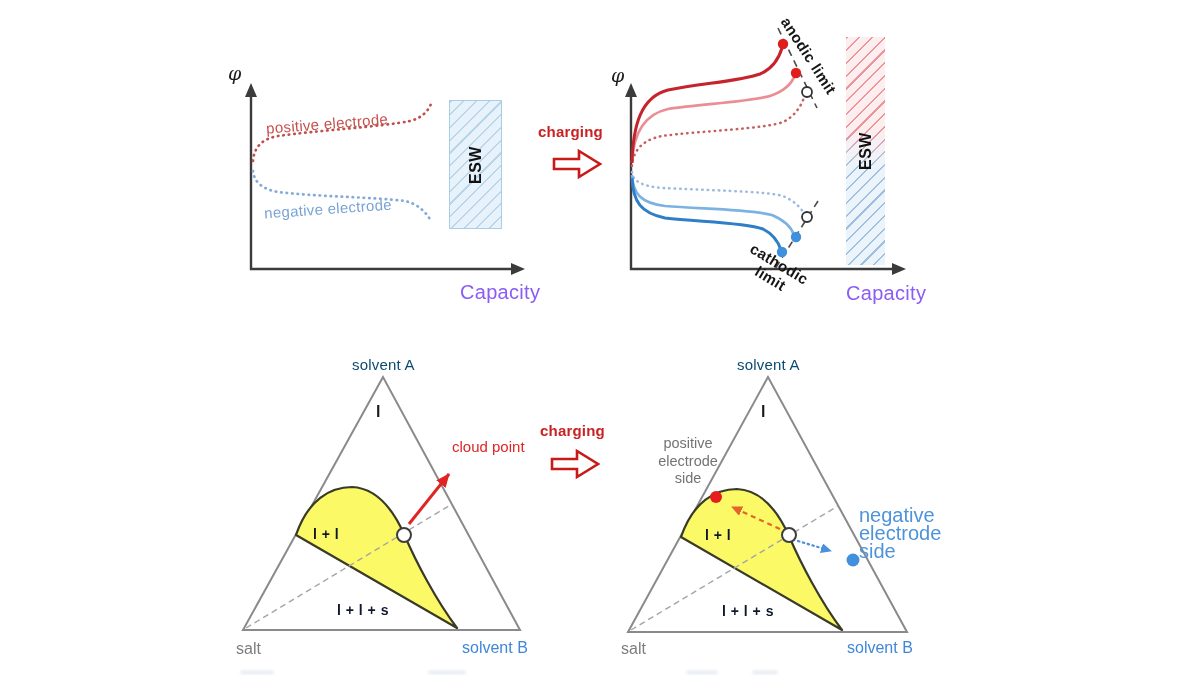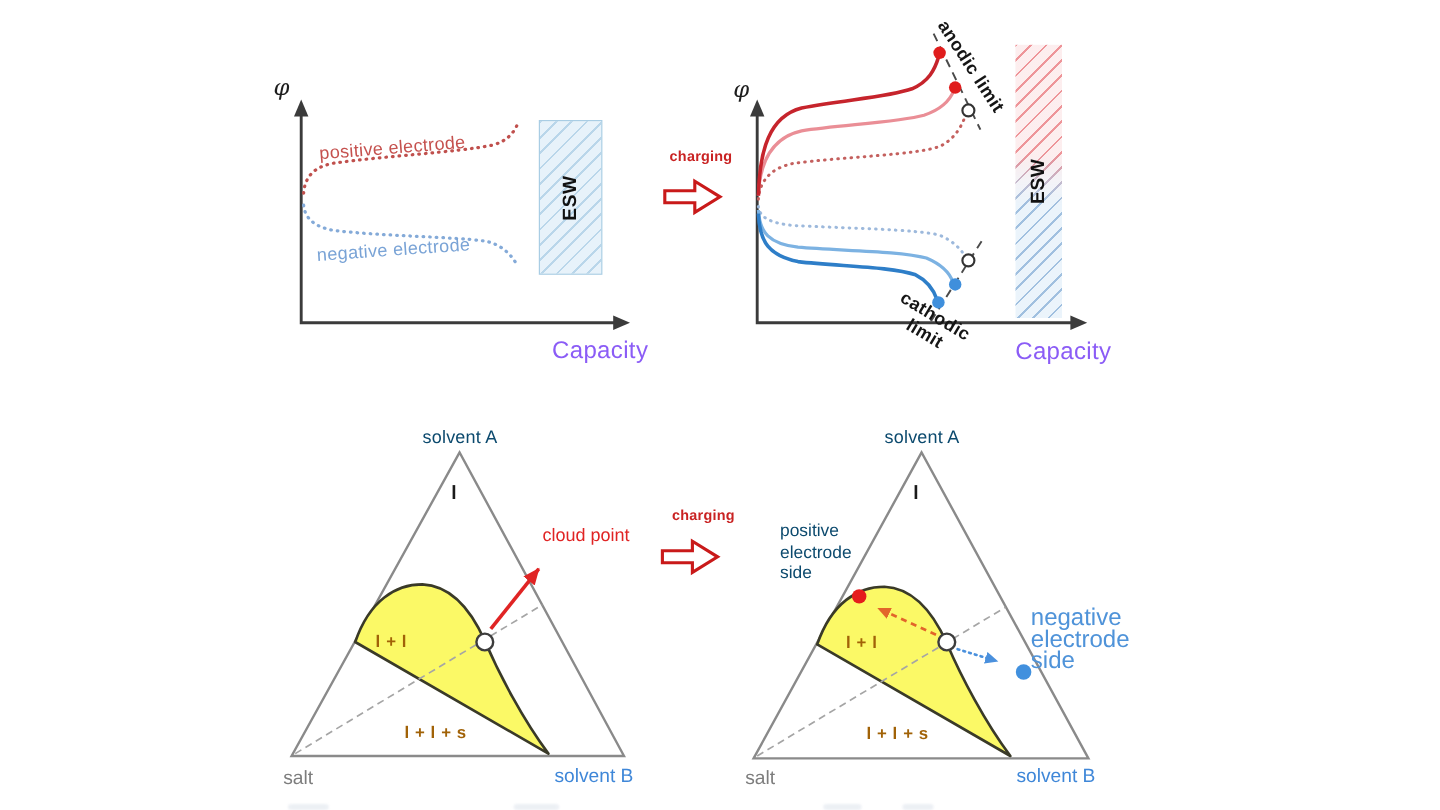--- a/index.html
+++ b/index.html
@@ -16,33 +16,33 @@
   .esw-text{position:absolute;left:50%;top:50%;transform:translate(-50%,-50%) rotate(-90deg);
             font-size:16px;font-weight:bold;color:#111;letter-spacing:.5px;}
   .esw1{border:1px solid #a9cde4;background:
         repeating-linear-gradient(135deg,#b9d6ea 0 1.6px,#e7f2fa 1.6px 9px);}
   .esw2-red{background:repeating-linear-gradient(135deg,rgba(235,130,135,.85) 0 1.6px,rgba(252,232,233,.75) 1.6px 9px);
             -webkit-mask-image:linear-gradient(to bottom,#000 0 44%,transparent 62%);
             mask-image:linear-gradient(to bottom,#000 0 44%,transparent 62%);}
   .esw2-blue{background:repeating-linear-gradient(135deg,rgba(150,185,220,.9) 0 1.6px,rgba(230,241,250,.8) 1.6px 9px);
             -webkit-mask-image:linear-gradient(to top,#000 0 42%,transparent 60%);
             mask-image:linear-gradient(to top,#000 0 42%,transparent 60%);}
-  .charging{font-size:12px;color:#c92222;font-weight:bold;letter-spacing:.2px;margin-left:20px;}
+  .charging{font-size:15px;color:#c92222;font-weight:bold;letter-spacing:.2px;}
   .anodic{font-size:15px;font-weight:bold;color:#151515;transform:rotate(57deg);
           transform-origin:left top;letter-spacing:.4px;}
   .cathodic{font-size:15px;font-weight:bold;color:#151515;transform:rotate(31deg);
             text-align:center;line-height:17px;letter-spacing:.4px;}
   .solvA{font-size:15px;color:#0c4a6e;letter-spacing:.2px;}
   .salt{font-size:16px;color:#7d7d7d;}
   .solvB{font-size:16px;color:#3f87d8;}
   .regl{font-size:16px;font-weight:bold;color:#1a1a1a;}
-  .regsm{font-size:14px;font-weight:bold;color:#a16207;letter-spacing:.5px;}
+  .regsm{font-size:14px;font-weight:bold;color:#0f172a;letter-spacing:.5px;}
   .cloud{font-size:15px;color:#e02424;}
   .selfad{font-size:17px;font-weight:bold;color:#101010;line-height:21px;}
-  .poslbl{font-size:14.5px;color:#0c4a6e;text-align:left;line-height:17.5px;}
+  .poslbl{font-size:14.5px;color:#737373;text-align:center;line-height:17.5px;}
   .neglbl{font-size:20px;color:#4f93d9;text-align:left;line-height:18px;}
   .smudge{position:absolute;height:5px;border-radius:3px;background:#aebdd2;opacity:.22;filter:blur(1px);}
 </style>
 </head>
 <body>
 
 <div class="stage">
 
   <div class="esw-box esw1" style="left:449px;top:100px;width:51px;height:127px;">
     <div class="esw-text">ESW</div>

